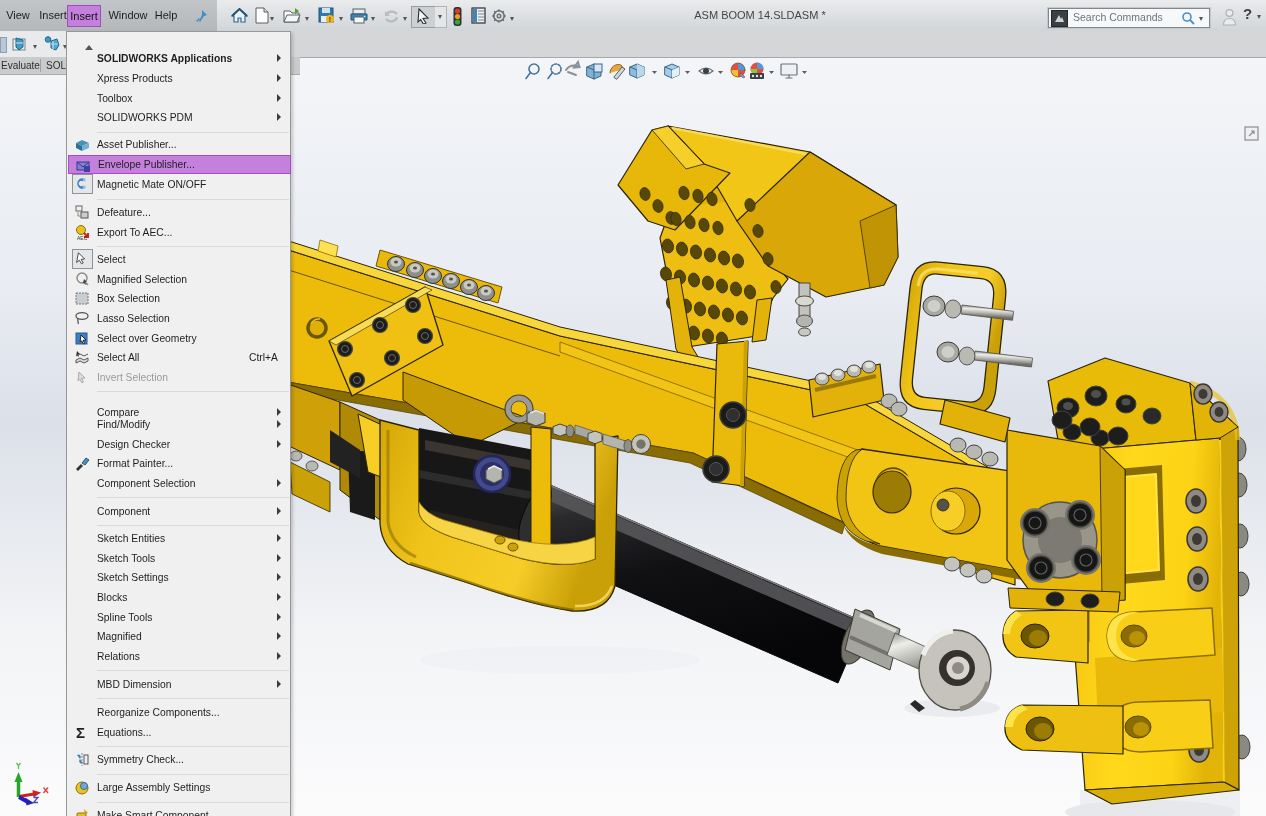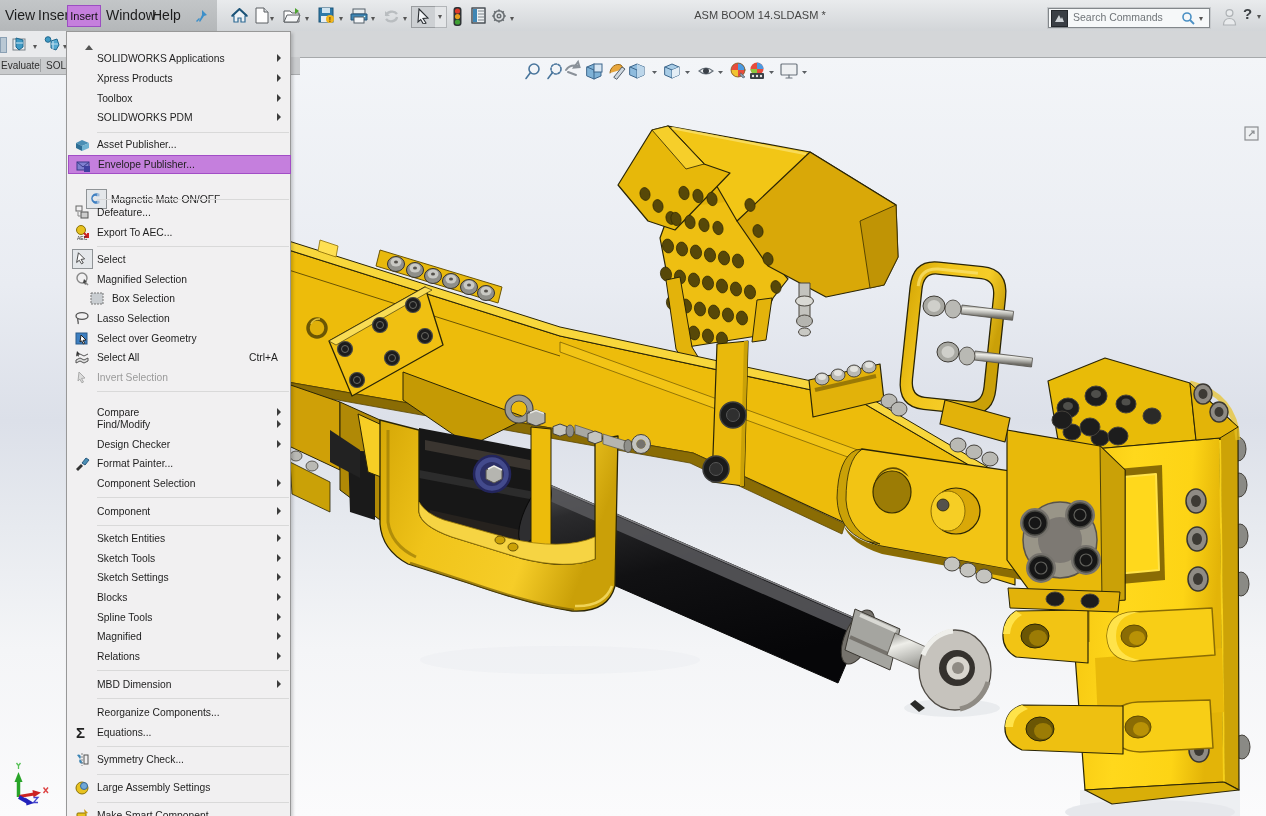--- a/index.html
+++ b/index.html
@@ -1,21 +1,21 @@
 <!DOCTYPE html>
 <html><head>
 <meta charset="utf-8">
 <style>
 html,body{margin:0;padding:0;}
 #app{position:relative;width:1266px;height:816px;overflow:hidden;font-family:"Liberation Sans",sans-serif;background:#fff;}
 .abs{position:absolute;}
 
 #row1{position:absolute;left:0;top:0;width:1266px;height:31px;background:linear-gradient(#e9ebed,#d2d5d8);}
 #mnublk{position:absolute;left:0;top:0;width:217px;height:31px;background:linear-gradient(#c3c6c8,#b4b7b9);}
-.mi{position:absolute;top:0;height:31px;line-height:31px;font-size:14px;color:#1c1c1c;text-align:center;}
+.mi{position:absolute;top:0;height:31px;line-height:31px;font-size:11px;color:#1c1c1c;text-align:center;}
 #toolsbtn{position:absolute;left:67px;top:5px;width:32px;height:20px;line-height:20px;background:#c57fdd;border:1px solid #9c4ec2;font-size:11px;color:#111;text-align:center;}
 #ttl{position:absolute;left:660px;top:0;width:200px;height:31px;line-height:31px;font-size:11px;color:#444;text-align:center;}
 
 #sbox{position:absolute;left:1048px;top:8px;width:160px;height:18px;background:#f6f8f9;border:1px solid #82878b;box-shadow:0 0 0 1px #c6c9cc;}
 #sbox .stx{position:absolute;left:24px;top:2px;font-size:10.5px;color:#6f7478;}
 
 #row2{position:absolute;left:0;top:31px;width:300px;height:26px;background:#e9eaec;}
 #band{position:absolute;left:291px;top:31px;width:975px;height:26px;background:#d4d6d8;border-bottom:1px solid #a6a9ab;}
 #row3{position:absolute;left:0;top:57px;width:300px;height:17px;background:#c9cbcd;border-bottom:1px solid #aaacae;}
 #row3 .tb{position:absolute;top:0;height:17px;line-height:17px;font-size:10px;color:#2e2e2e;}
@@ -615,21 +615,21 @@
     </div>
     <svg class="abs" style="left:1222px;top:8px" width="15" height="18" viewBox="0 0 15 18">
         <circle cx="7.5" cy="5" r="3.4" fill="#e9ebed" stroke="#aeb2b5" stroke-width="1.2"></circle>
         <path d="M1.5 17c0-4 2.5-6.5 6-6.5s6 2.5 6 6.5z" fill="#e9ebed" stroke="#aeb2b5" stroke-width="1.2"></path>
       </svg>
     <span class="abs" style="left:1243px;top:5px;font-size:15px;font-weight:bold;color:#3c4044;">?</span>
     <span class="abs" style="left:1257px;top:12px;color:#555;font-size:8px;">▾</span>
   </div>
   <div id="menu">
       <div style="position:absolute;left:16px;top:4px;width:12px;height:10px;text-align:center;"><span style="display:inline-block;width:0;height:0;border-bottom:5px solid #555;border-left:4px solid transparent;border-right:4px solid transparent;"></span></div>
-      <div class="mitem" style="top:17.0px;">
+      <div class="mitem" style="top:17.0px;font-weight:bold;">
         <span class="lbl">SOLIDWORKS Applications</span>
         <span class="arr"></span>
       </div>
       <div class="mitem" style="top:36.5px;">
         <span class="lbl">Xpress Products</span>
         <span class="arr"></span>
       </div>
       <div class="mitem" style="top:56.5px;padding-left:22px;">
         <span class="lbl">Toolbox</span>
         <span class="arr"></span>
@@ -647,21 +647,21 @@
         <span class="lbl">Asset Publisher...</span>
       </div>
       <div class="mitem hl" style="top:123.0px;">
         <span class="mic"><svg width="17" height="17">
             <rect x="2" y="5" width="12" height="8" fill="#7f7fd0" stroke="#3a3a8a"></rect>
             <path d="M2 5l6 5 6-5" fill="none" stroke="#3a3a8a"></path>
             <rect x="9" y="9" width="6" height="6" fill="#4040a0"></rect>
           </svg></span>
         <span class="lbl">Envelope Publisher...</span>
       </div>
-      <div class="mitem" style="top:158px;margin-left:14px;">
+      <div class="mitem" style="top:143.0px;">
         <span class="mic" style="left:4px;top:-1px;width:21px;height:20px;border:1px solid #8f9396;background:#e4e7ea;padding:1px;box-sizing:border-box;"><svg width="15" height="15" viewBox="0 0 17 17">
             <path d="M12 3a6 6 0 1 0 0 11l-2-3a3 3 0 1 1 0-5z" fill="#3d7fc1"></path>
             <rect x="10" y="3" width="3" height="3" fill="#9bb8d8"></rect>
             <rect x="10" y="11" width="3" height="3" fill="#9bb8d8"></rect>
           </svg></span>
         <span class="lbl">Magnetic Mate ON/OFF</span>
       </div>
       <div class="mitem" style="top:170.5px;">
         <span class="mic"><svg width="17" height="17">
             <rect x="2" y="2" width="6" height="5" fill="none" stroke="#666"></rect>
@@ -685,21 +685,21 @@
         <span class="lbl">Select</span>
       </div>
       <div class="mitem" style="top:237.5px;">
         <span class="mic"><svg width="17" height="17">
             <circle cx="8" cy="7" r="5" fill="none" stroke="#888" stroke-width="1.4"></circle>
             <path d="M11 11l3 3" stroke="#888" stroke-width="1.6"></path>
             <path d="M10 8l3 3-2 .3 1 2-1 .5-1-2-1.3 1z" fill="#444"></path>
           </svg></span>
         <span class="lbl">Magnified Selection</span>
       </div>
-      <div class="mitem" style="top:257.0px;margin-left:15px;">
+      <div class="mitem" style="top:257.0px;">
         <span class="mic"><svg width="17" height="17">
             <rect x="2" y="3" width="12" height="11" fill="#c9cdd1" stroke="#777" stroke-dasharray="2 1"></rect>
           </svg></span>
         <span class="lbl">Box Selection</span>
       </div>
       <div class="mitem" style="top:276.5px;">
         <span class="mic"><svg width="17" height="17">
             <ellipse cx="8" cy="6" rx="6" ry="3.4" fill="none" stroke="#555" stroke-width="1.3"></ellipse>
             <path d="M4 8.5C3 11 5 12 4 14" fill="none" stroke="#555" stroke-width="1.3"></path>
           </svg></span>

